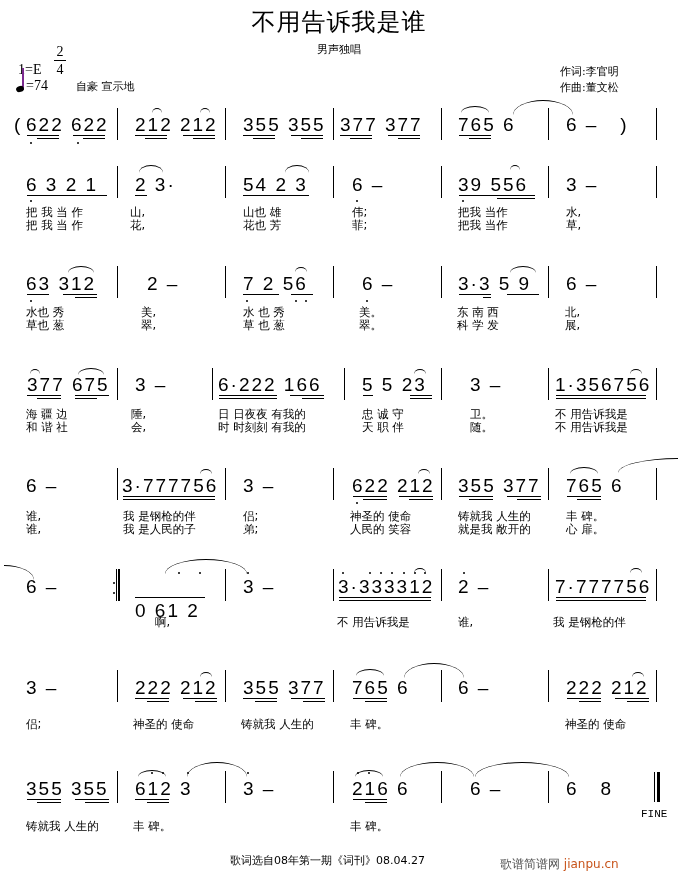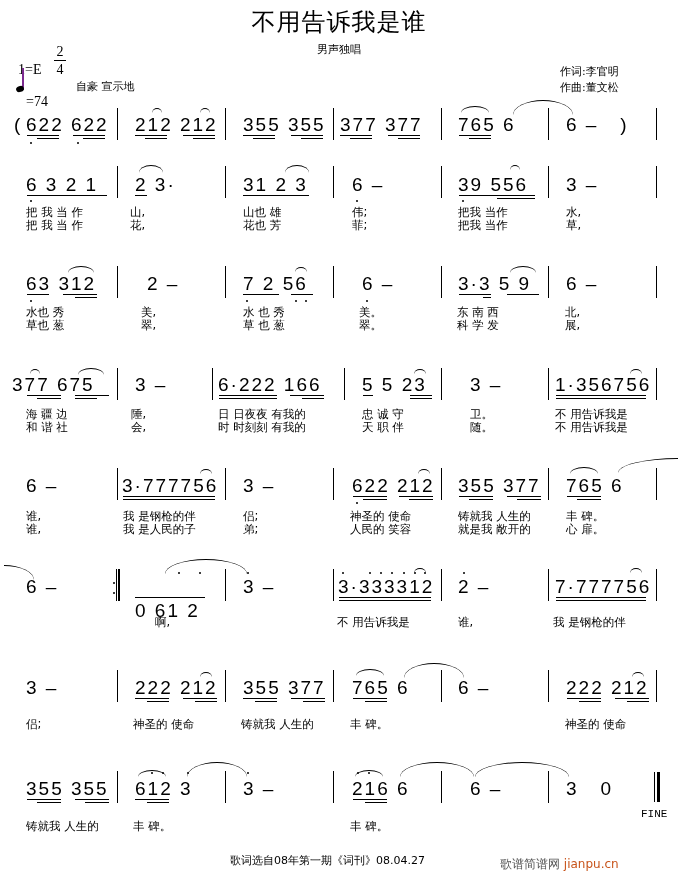--- a/index.html
+++ b/index.html
@@ -3,21 +3,21 @@
 <meta charset="utf-8">
 <style>
   html,body{margin:0;padding:0;background:#fff;}
   body{width:678px;height:881px;position:relative;overflow:hidden;font-family:"DejaVu Sans","Liberation Sans",sans-serif;color:#000;}
   .abs{position:absolute;}
   .title{left:0;width:678px;top:6px;text-align:center;font-family:"DejaVu Serif","Liberation Serif",serif;font-size:24px;letter-spacing:1px;}
   .subtitle{left:0;width:678px;top:42px;text-align:center;font-size:11px;}
   .key{left:18px;top:62px;font-family:"Liberation Serif","DejaVu Serif",serif;font-size:14px;}
   .ts{left:54px;top:44px;width:12px;text-align:center;font-family:"Liberation Serif",serif;font-size:14px;line-height:15px;}
   .ts .ln{border-top:1px solid #000;margin:1px 0;}
-  .tempo{left:16px;top:78px;font-family:"Liberation Serif",serif;font-size:14px;margin-top:16px;}
+  .tempo{left:16px;top:78px;font-family:"Liberation Serif",serif;font-size:14px;}
   .note-stem{position:absolute;left:22px;top:68px;width:2px;height:22px;background:#7b2a8f;}
   .note-head{position:absolute;left:16px;top:86px;width:8px;height:6px;border-radius:50%;background:#000;transform:rotate(-20deg);}
   .expr{left:76px;top:79px;font-size:11px;}
   .credit{left:560px;font-size:11px;}
   .bar{position:absolute;width:1px;background:#000;}
   .num{position:absolute;font-family:"Liberation Sans","DejaVu Sans",sans-serif;font-size:19px;letter-spacing:2px;white-space:pre;}
   .ul{position:absolute;height:1px;background:#000;}
   .dot{position:absolute;width:2px;height:2px;background:#000;border-radius:50%;}
   .lyr{position:absolute;font-size:11.5px;white-space:pre;line-height:13px;}
   .arc{position:absolute;border-top:1.2px solid #000;border-radius:50% 50% 0 0 / 100% 100% 0 0;}
@@ -82,21 +82,21 @@
   <div class="arc" style="left:200px;top:108px;width:10px;height:4px"></div>
   <div class="arc" style="left:461px;top:106px;width:28px;height:6px"></div>
   <div class="arc" style="left:513px;top:100px;width:60px;height:14px"></div>
 </div>
 
 <div>
   <div class="num" style="left:26px;top:174px">6 3 2 1</div>
   <div class="bar" style="left:117px;top:166px;height:32px"></div>
   <div class="num" style="left:135px;top:174px">2 3·</div>
   <div class="bar" style="left:225px;top:166px;height:32px"></div>
-  <div class="num" style="left:243px;top:174px">31 2 3</div>
+  <div class="num" style="left:243px;top:174px">54 2 3</div>
   <div class="bar" style="left:333px;top:166px;height:32px"></div>
   <div class="num" style="left:352px;top:174px">6 –</div>
   <div class="bar" style="left:441px;top:166px;height:32px"></div>
   <div class="num" style="left:458px;top:174px">39 556</div>
   <div class="bar" style="left:548px;top:166px;height:32px"></div>
   <div class="num" style="left:566px;top:174px">3 –</div>
   <div class="bar" style="left:656px;top:166px;height:32px"></div>
   <div class="ul" style="left:27px;top:195px;width:80px"></div>
   <div class="ul" style="left:135px;top:195px;width:12px"></div>
   <div class="ul" style="left:243px;top:195px;width:66px"></div>
@@ -159,21 +159,21 @@
   <div class="lyr" style="left:243px;top:319px">草 也 葱</div>
   <div class="lyr" style="left:359px;top:306px">美。</div>
   <div class="lyr" style="left:359px;top:319px">翠。</div>
   <div class="lyr" style="left:457px;top:306px">东 南 西</div>
   <div class="lyr" style="left:457px;top:319px">科 学 发</div>
   <div class="lyr" style="left:565px;top:306px">北,</div>
   <div class="lyr" style="left:565px;top:319px">展,</div>
 </div>
 
 <div>
-  <div class="num" style="left:12px;top:374px">377 675</div>
+  <div class="num" style="left:27px;top:374px">377 675</div>
   <div class="bar" style="left:117px;top:368px;height:32px"></div>
   <div class="num" style="left:135px;top:374px">3 –</div>
   <div class="bar" style="left:212px;top:368px;height:32px"></div>
   <div class="num" style="left:218px;top:374px">6·222 166</div>
   <div class="bar" style="left:344px;top:368px;height:32px"></div>
   <div class="num" style="left:362px;top:374px">5 5 23</div>
   <div class="bar" style="left:441px;top:368px;height:32px"></div>
   <div class="num" style="left:470px;top:374px">3 –</div>
   <div class="bar" style="left:548px;top:368px;height:32px"></div>
   <div class="num" style="left:555px;top:374px">1·356756</div>
@@ -338,21 +338,21 @@
   <div class="num" style="left:26px;top:778px">355 355</div>
   <div class="bar" style="left:117px;top:771px;height:32px"></div>
   <div class="num" style="left:135px;top:778px">612 3</div>
   <div class="bar" style="left:225px;top:771px;height:32px"></div>
   <div class="num" style="left:243px;top:778px">3 –</div>
   <div class="bar" style="left:333px;top:771px;height:32px"></div>
   <div class="num" style="left:352px;top:778px">216 6</div>
   <div class="bar" style="left:441px;top:771px;height:32px"></div>
   <div class="num" style="left:470px;top:778px">6 –</div>
   <div class="bar" style="left:548px;top:771px;height:32px"></div>
-  <div class="num" style="left:566px;top:778px">3   0</div>
+  <div class="num" style="left:566px;top:778px">6   8</div>
   <div class="bar" style="left:654px;top:772px;height:30px;width:1px"></div>
   <div class="bar" style="left:657px;top:772px;height:30px;width:3px"></div>
   <div class="fine" style="left:641px;top:808px">FINE</div>
   <div class="ul" style="left:27px;top:799px;width:34px"></div>
     <div class="ul" style="left:37px;top:802px;width:24px"></div>
   <div class="ul" style="left:75px;top:799px;width:34px"></div>
     <div class="ul" style="left:85px;top:802px;width:24px"></div>
   <div class="ul" style="left:135px;top:799px;width:34px"></div>
     <div class="ul" style="left:147px;top:802px;width:22px"></div>
   <div class="ul" style="left:353px;top:799px;width:34px"></div>

